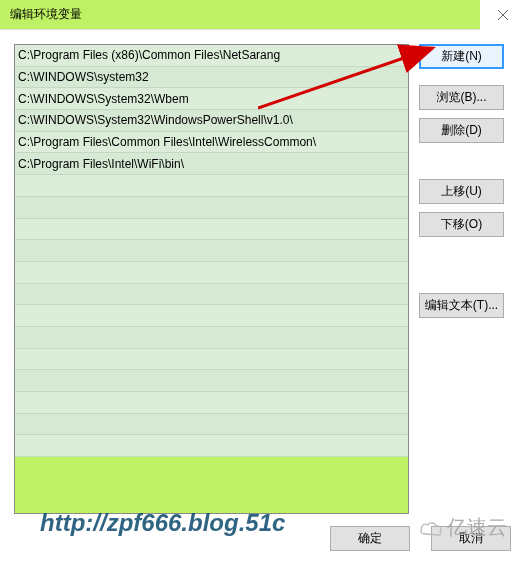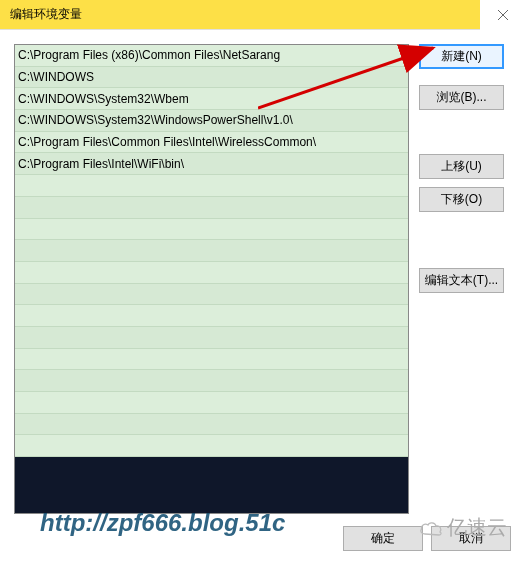--- a/index.html
+++ b/index.html
@@ -7,21 +7,21 @@
       width: 525px;
       height: 561px;
       background: #fff;
       font-family: "Microsoft YaHei", "Segoe UI", sans-serif;
       font-size: 12px;
       overflow: hidden;
       position: relative;
     }
     .titlebar {
       height: 30px;
-      background: #fde047;
+      background: #bef264;
       border-bottom: 1px solid #e0e0e0;
       display: flex;
       align-items: center;
       justify-content: space-between;
       padding-left: 10px;
     }
     .titlebar-text {
       font-size: 12px;
       color: #000;
     }
@@ -40,21 +40,21 @@
     .client-area {
       padding: 14px 14px 6px 14px;
       display: flex;
       gap: 10px;
     }
 
     .list-box {
       width: 395px;
       height: 470px;
       border: 1px solid #888;
-      background: #0f172a;
+      background: #bef264;
       overflow: hidden;
     }
     .list-rows {
       display: flex;
       flex-direction: column;
     }
     .list-row {
       height: 21.7px;
       display: flex;
       align-items: center;
@@ -101,21 +101,21 @@
 
     .gap-sm { height: 8px; }
     .gap-md { height: 36px; }
     .gap-lg { height: 56px; }
 
     .bottom-bar {
       position: absolute;
       bottom: 10px;
       right: 14px;
       display: flex;
-      gap: 8px;
+      gap: 21px;
     }
     .bottom-btn {
       width: 80px;
       height: 25px;
       border: 1px solid #adadad;
       background: #e1e1e1;
       font-size: 12px;
       display: flex;
       align-items: center;
       justify-content: center;
@@ -168,21 +168,21 @@
         <line x1="0" y1="0" x2="10" y2="10" stroke="currentColor" stroke-width="1"></line>
         <line x1="10" y1="0" x2="0" y2="10" stroke="currentColor" stroke-width="1"></line>
       </svg>
   </div>
 </div>
 
 <div class="client-area">
   <div class="list-box">
     <div class="list-rows" id="list-rows">
         <div class="list-row">C:\Program Files (x86)\Common Files\NetSarang</div>
-        <div class="list-row">C:\WINDOWS</div>
+        <div class="list-row">C:\WINDOWS\system32</div>
         <div class="list-row">C:\WINDOWS\System32\Wbem</div>
         <div class="list-row">C:\WINDOWS\System32\WindowsPowerShell\v1.0\</div>
         <div class="list-row">C:\Program Files\Common Files\Intel\WirelessCommon\</div>
         <div class="list-row">C:\Program Files\Intel\WiFi\bin\</div>
         <div class="blank-row"></div>
         <div class="blank-row"></div>
         <div class="blank-row"></div>
         <div class="blank-row"></div>
         <div class="blank-row"></div>
         <div class="blank-row"></div>
@@ -195,20 +195,21 @@
         <div class="blank-row"></div>
       </div>
   </div>
 
   <div class="side-buttons">
     <div class="btn btn-highlight">新建(N)</div>
     <div class="gap-sm"></div>
     <div class="gap-sm"></div>
     <div class="btn">浏览(B)...</div>
     <div class="gap-sm"></div>
+    <div class="btn">删除(D)</div>
     <div class="gap-md"></div>
     <div class="btn">上移(U)</div>
     <div class="gap-sm"></div>
     <div class="btn">下移(O)</div>
     <div class="gap-lg"></div>
     <div class="btn">编辑文本(T)...</div>
   </div>
 </div>
 
 <div class="bottom-bar">

